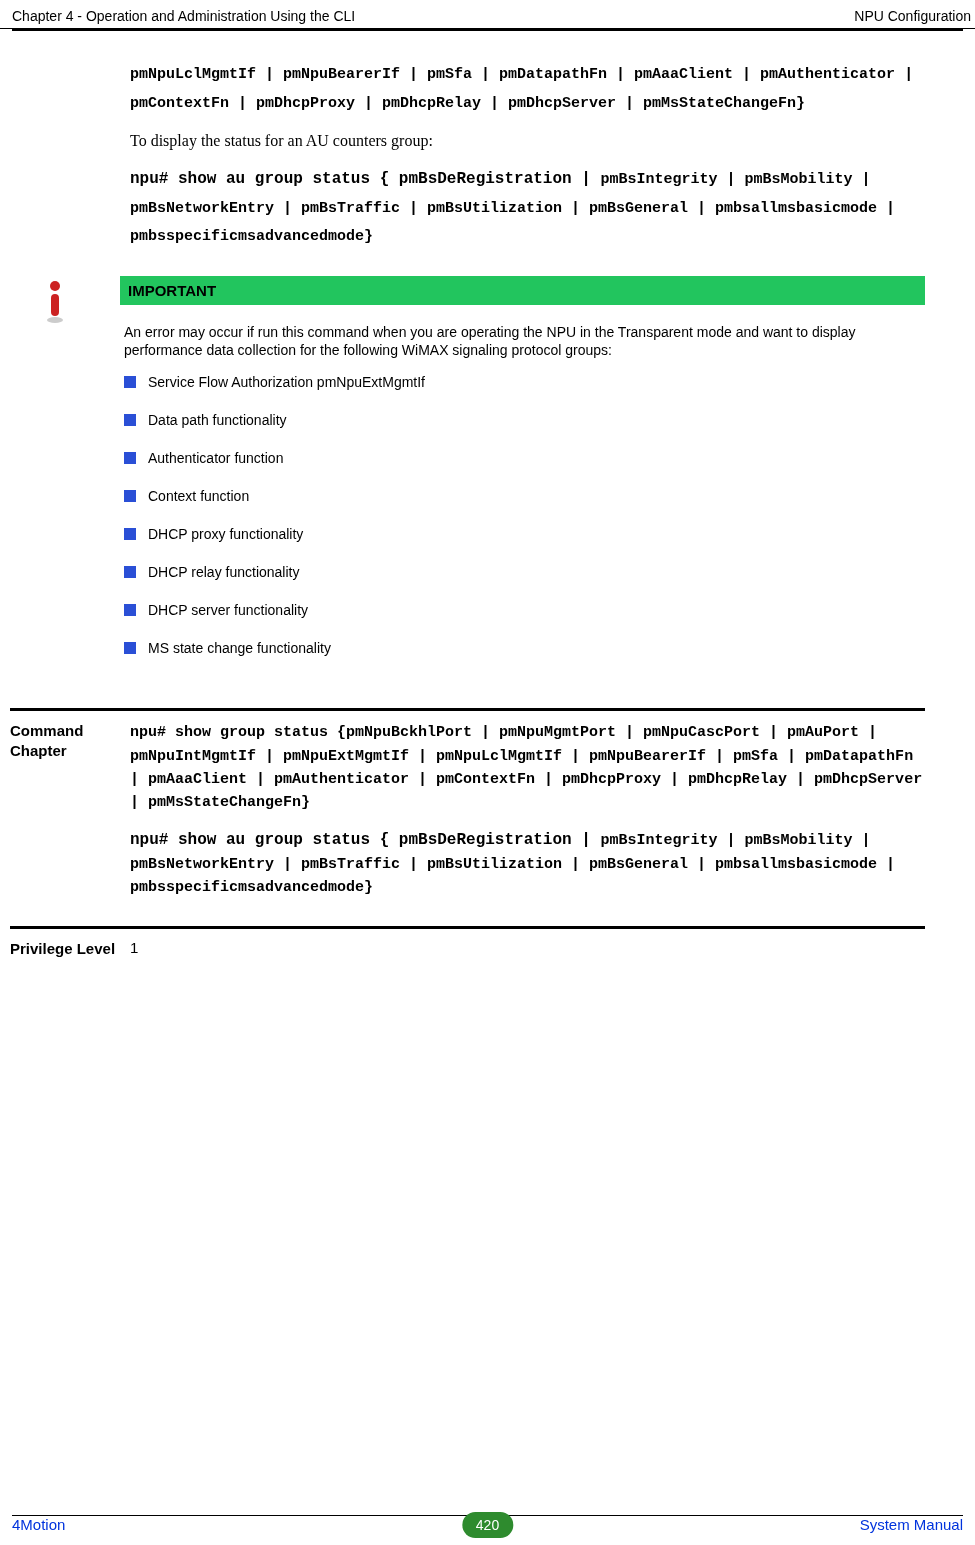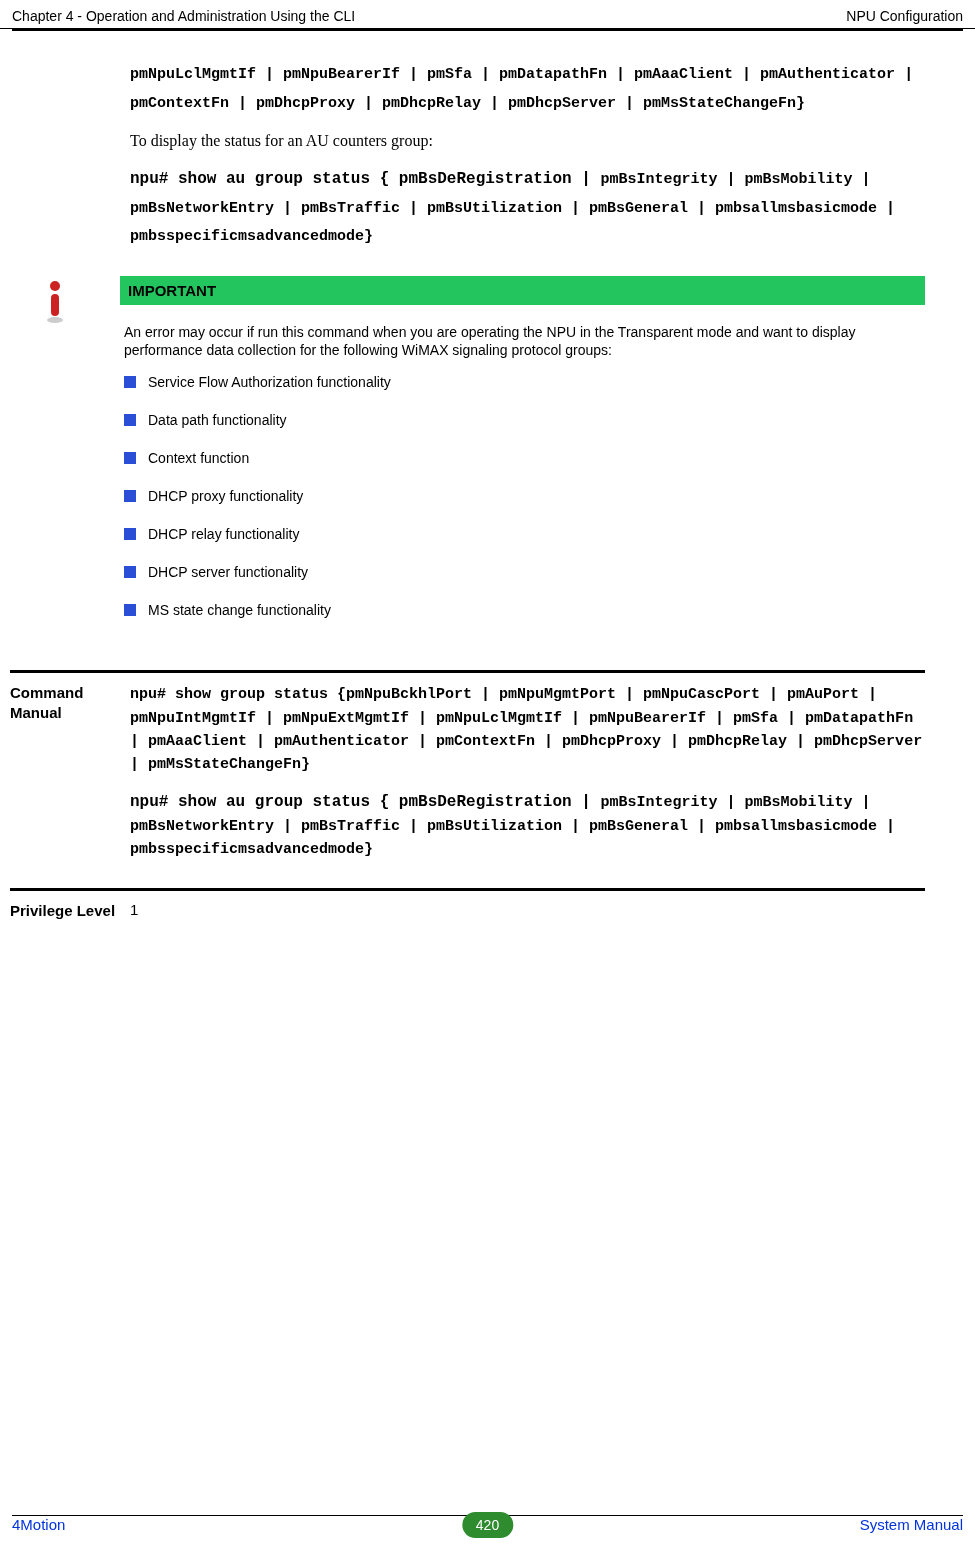--- a/index.html
+++ b/index.html
@@ -8,21 +8,21 @@
     font-size: 14px;
     color: #000;
     background: #fff;
     width: 975px;
     height: 1545px;
     position: relative;
   }
   .header-bar {
     display: flex;
     justify-content: space-between;
-    padding: 8px 12px 4px 12px;
+    padding: 8px 4px 4px 12px;
     border-bottom: 1px solid #000;
     font-size: 14px;
   }
   .header-divider {
     border-top: 2px solid #000;
     margin: 0 12px 30px 12px;
   }
   .content {
     padding: 0 50px 0 130px;
   }
@@ -163,25 +163,29 @@
           <rect x="7" y="14" width="8" height="22" rx="4" fill="#cc2222"></rect>
           <ellipse cx="11" cy="40" rx="8" ry="3" fill="#ccc"></ellipse>
         </svg>
       </div>
       <div class="important-right">
         <div class="important-title">IMPORTANT</div>
         <div class="important-desc">An error may occur if run this command when you are operating the NPU in the Transparent mode and want to display performance data collection for the following WiMAX signaling protocol groups:</div>
         <ul class="bullet-list">
           <li>
               <span class="bullet-sq"></span>
-              <span>Service Flow Authorization functionality</span>
+              <span>Service Flow Authorization pmNpuExtMgmtIf</span>
             </li>
           <li>
               <span class="bullet-sq"></span>
               <span>Data path functionality</span>
+            </li>
+          <li>
+              <span class="bullet-sq"></span>
+              <span>Authenticator function</span>
             </li>
           <li>
               <span class="bullet-sq"></span>
               <span>Context function</span>
             </li>
           <li>
               <span class="bullet-sq"></span>
               <span>DHCP proxy functionality</span>
             </li>
           <li>
@@ -197,21 +201,21 @@
               <span>MS state change functionality</span>
             </li>
         </ul>
       </div>
     </div>
   </div>
 
   <div class="section-table">
 
     <div class="section-row">
-      <div class="section-label">Command Manual</div>
+      <div class="section-label">Command Chapter</div>
       <div class="section-body">
         <div class="code-text">npu# show group status {pmNpuBckhlPort | pmNpuMgmtPort | pmNpuCascPort | pmAuPort | pmNpuIntMgmtIf | pmNpuExtMgmtIf | pmNpuLclMgmtIf | pmNpuBearerIf | pmSfa | pmDatapathFn | pmAaaClient | pmAuthenticator | pmContextFn | pmDhcpProxy | pmDhcpRelay | pmDhcpServer | pmMsStateChangeFn}</div>
         <div class="code-text block-gap">
           <span style="font-size:16px;">npu# show au group status { pmBsDeRegistration | </span><span>pmBsIntegrity | pmBsMobility | pmBsNetworkEntry | pmBsTraffic | pmBsUtilization | pmBsGeneral | pmbsallmsbasicmode | pmbsspecificmsadvancedmode}</span>
         </div>
       </div>
     </div>
 
     <div class="section-row">
       <div class="section-label">Privilege Level</div>

